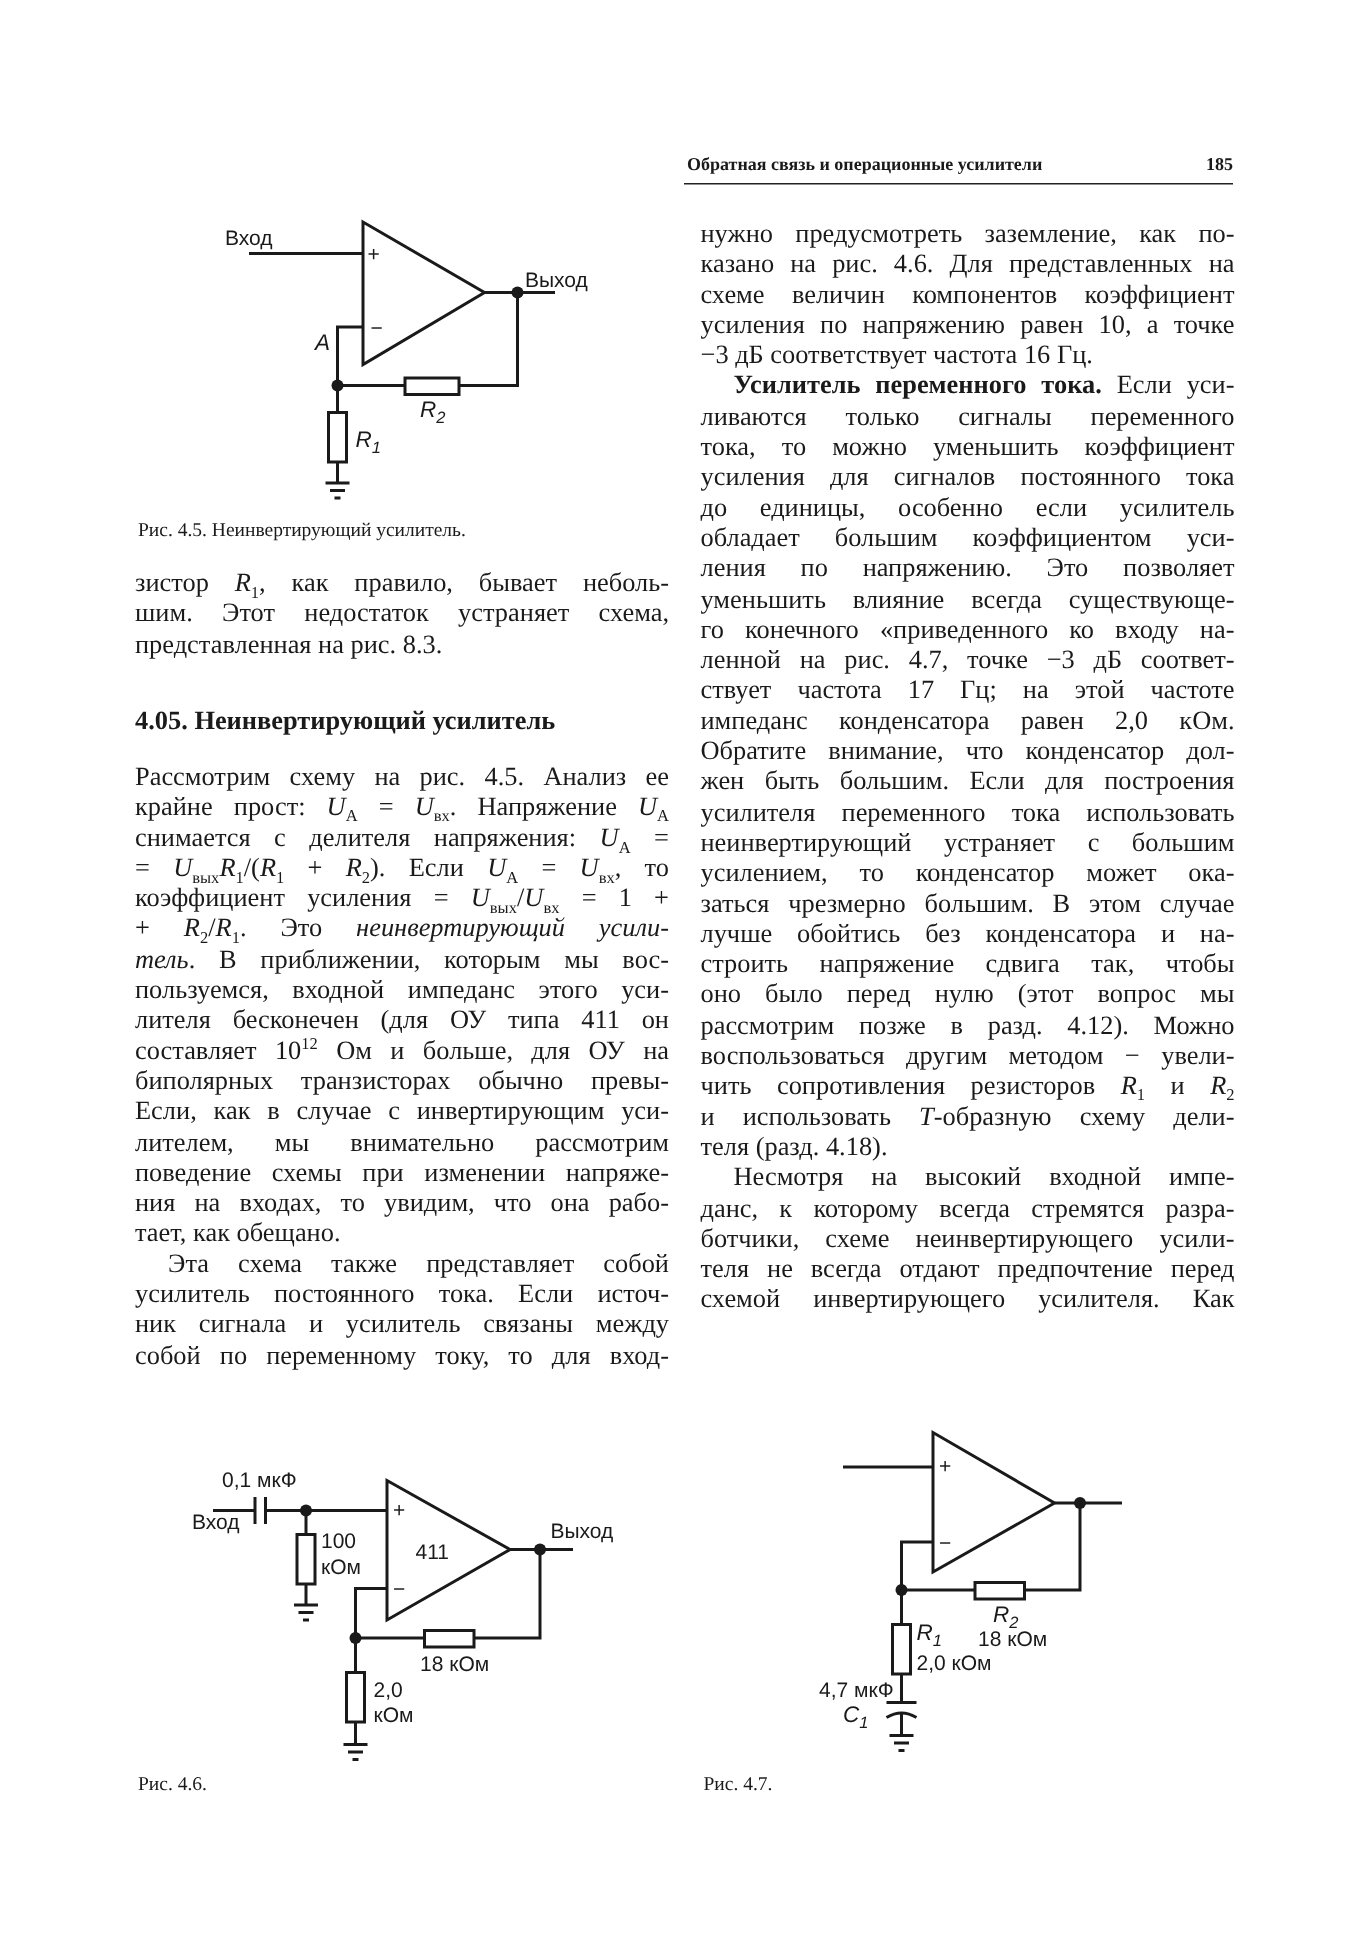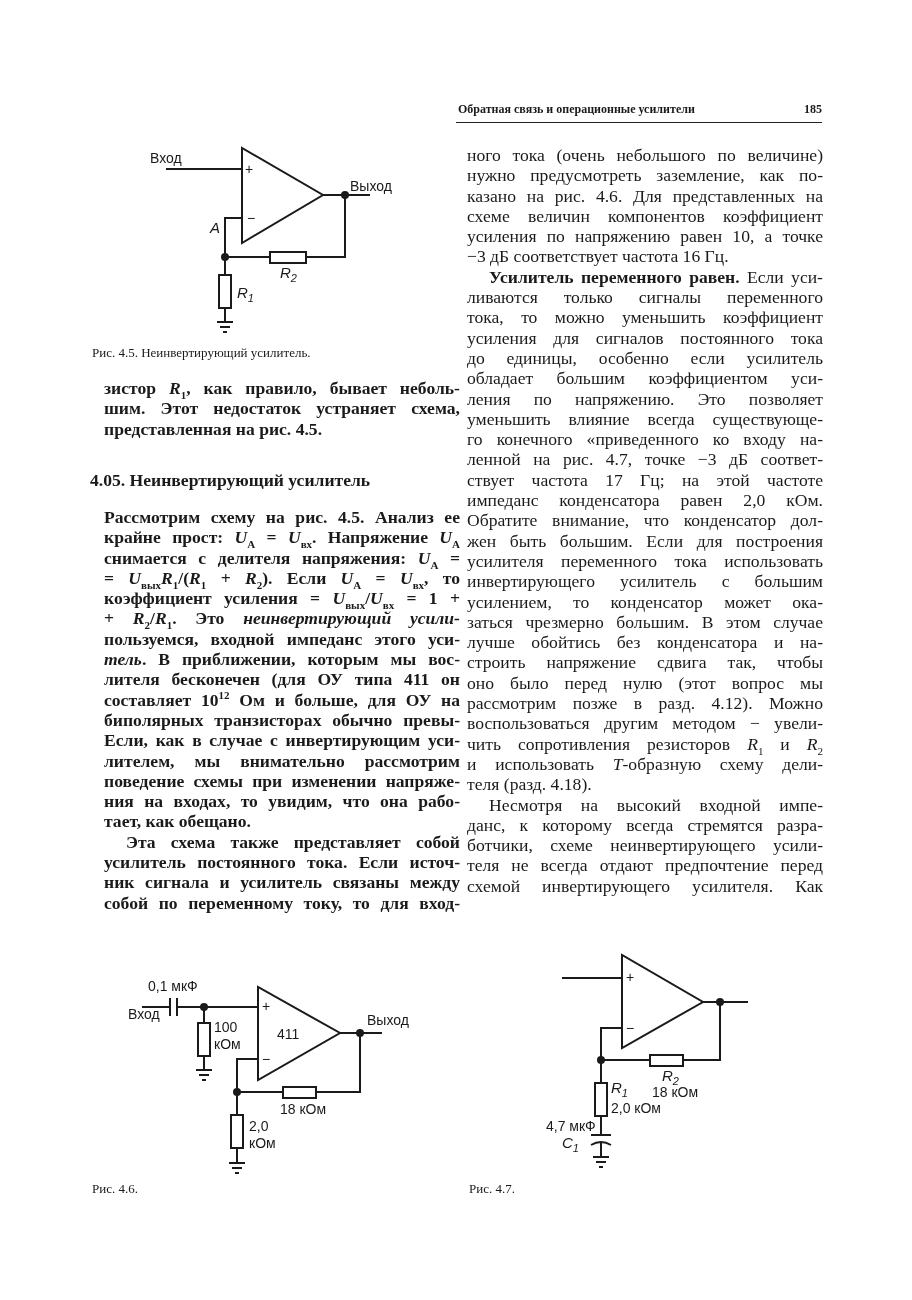--- a/index.html
+++ b/index.html
@@ -5,21 +5,21 @@
   html, body { margin: 0; padding: 0; background: #ffffff; }
   body { width: 912px; height: 1300px; position: relative; overflow: hidden; font-family: "Liberation Serif", serif; color: #1a1a1a; }
   .running-head { position: absolute; left: 456px; top: 100px; width: 366px; height: 20px; font-weight: bold; font-size: 12px; }
   .running-head .title { position: absolute; left: 2px; top: 2px; }
   .running-head .pagenum { position: absolute; right: 0; top: 2px; margin-left: 22px; }
   .head-rule { position: absolute; left: 456px; top: 122px; width: 366px; height: 1px; background: #222; }
   .col { position: absolute; width: 356px; font-size: 17.6px; line-height: 20.3px; }
   .col .ln { display: block; white-space: nowrap; text-align: justify; text-align-last: justify; height: 20.3px; }
   .col .ln.last { text-align-last: left; }
   .col .ln.indent { padding-left: 22px; }
-  .left { left: 104px; font-weight: bold; }
+  .left { left: 90px; }
   .right { left: 467px; }
   .heading { position: absolute; left: 90px; top: 470px; font-weight: bold; font-size: 17.6px; }
   .caption { position: absolute; font-size: 13px; }
   .fig { position: absolute; }
   sub, sup { font-size: 11px; line-height: 0; }
   .it { font-style: italic; }
   .b { font-weight: bold; }
   .svgtext { font-family: "Liberation Sans", sans-serif; font-size: 14px; fill: #1a1a1a; }
   .svgit { font-family: "Liberation Sans", sans-serif; font-style: italic; font-size: 15px; fill: #1a1a1a; }
 </style>
@@ -56,71 +56,70 @@
   <text class="svgtext" x="167" y="88">−</text>
   <text class="svgit" x="130" y="98">A</text>
   <text class="svgit" x="200" y="143"><tspan>R</tspan><tspan dy="4" font-size="11">2</tspan></text>
   <text class="svgit" x="157" y="163"><tspan>R</tspan><tspan dy="4" font-size="11">1</tspan></text>
 </svg>
 <div class="caption" style="left:92px;top:345px;">Рис. 4.5. Неинвертирующий усилитель.</div>
 
 <div class="col left" style="top:378px;">
   <span class="ln">зистор <span class="it">R</span><sub>1</sub>, как правило, бывает неболь-</span>
   <span class="ln">шим. Этот недостаток устраняет схема,</span>
-  <span class="ln last">представленная на рис. 4.5.</span>
+  <span class="ln last">представленная на рис. 8.3.</span>
 </div>
 
 <div class="heading">4.05. Неинвертирующий усилитель</div>
 
 <div class="col left" style="top:507px;">
   <span class="ln">Рассмотрим схему на рис. 4.5. Анализ ее</span>
   <span class="ln">крайне прост: <span class="it">U</span><sub>A</sub> = <span class="it">U</span><sub>вх</sub>. Напряжение <span class="it">U</span><sub>A</sub></span>
   <span class="ln">снимается с делителя напряжения: <span class="it">U</span><sub>A</sub> =</span>
   <span class="ln">= <span class="it">U</span><sub>вых</sub><span class="it">R</span><sub>1</sub>/(<span class="it">R</span><sub>1</sub> + <span class="it">R</span><sub>2</sub>). Если <span class="it">U</span><sub>A</sub> = <span class="it">U</span><sub>вх</sub>, то</span>
   <span class="ln">коэффициент усиления = <span class="it">U</span><sub>вых</sub>/<span class="it">U</span><sub>вх</sub> = 1 +</span>
   <span class="ln">+ <span class="it">R</span><sub>2</sub>/<span class="it">R</span><sub>1</sub>. Это <span class="it">неинвертирующий усили-</span></span>
+  <span class="ln"><span class="it">тель</span>. В приближении, которым мы вос-</span>
   <span class="ln">пользуемся, входной импеданс этого уси-</span>
-  <span class="ln"><span class="it">тель</span>. В приближении, которым мы вос-</span>
   <span class="ln">лителя бесконечен (для ОУ типа 411 он</span>
   <span class="ln">составляет 10<sup>12</sup> Ом и больше, для ОУ на</span>
   <span class="ln">биполярных транзисторах обычно превы-</span>
   <span class="ln">Если, как в случае с инвертирующим уси-</span>
   <span class="ln">лителем, мы внимательно рассмотрим</span>
   <span class="ln">поведение схемы при изменении напряже-</span>
   <span class="ln">ния на входах, то увидим, что она рабо-</span>
   <span class="ln last">тает, как обещано.</span>
   <span class="ln indent">Эта схема также представляет собой</span>
   <span class="ln">усилитель постоянного тока. Если источ-</span>
   <span class="ln">ник сигнала и усилитель связаны между</span>
   <span class="ln">собой по переменному току, то для вход-</span>
 </div>
 
 <div class="col right" style="top:145px;">
-  <span class="ln">ного тока (очень небольшого по величине)</span>
   <span class="ln">нужно предусмотреть заземление, как по-</span>
   <span class="ln">казано на рис. 4.6. Для представленных на</span>
   <span class="ln">схеме величин компонентов коэффициент</span>
   <span class="ln">усиления по напряжению равен 10, а точке</span>
   <span class="ln last">−3 дБ соответствует частота 16 Гц.</span>
-  <span class="ln indent"><span class="b">Усилитель переменного равен.</span><span> Если уси-</span></span>
+  <span class="ln indent"><span class="b">Усилитель переменного тока.</span><span> Если уси-</span></span>
   <span class="ln">ливаются только сигналы переменного</span>
   <span class="ln">тока, то можно уменьшить коэффициент</span>
   <span class="ln">усиления для сигналов постоянного тока</span>
   <span class="ln">до единицы, особенно если усилитель</span>
   <span class="ln">обладает большим коэффициентом уси-</span>
   <span class="ln">ления по напряжению. Это позволяет</span>
   <span class="ln">уменьшить влияние всегда существующе-</span>
   <span class="ln">го конечного «приведенного ко входу на-</span>
   <span class="ln">ленной на рис. 4.7, точке −3 дБ соответ-</span>
   <span class="ln">ствует частота 17 Гц; на этой частоте</span>
   <span class="ln">импеданс конденсатора равен 2,0 кОм.</span>
   <span class="ln">Обратите внимание, что конденсатор дол-</span>
   <span class="ln">жен быть большим. Если для построения</span>
   <span class="ln">усилителя переменного тока использовать</span>
-  <span class="ln">инвертирующего усилитель с большим</span>
+  <span class="ln">неинвертирующий устраняет с большим</span>
   <span class="ln">усилением, то конденсатор может ока-</span>
   <span class="ln">заться чрезмерно большим. В этом случае</span>
   <span class="ln">лучше обойтись без конденсатора и на-</span>
   <span class="ln">строить напряжение сдвига так, чтобы</span>
   <span class="ln">оно было перед нулю (этот вопрос мы</span>
   <span class="ln">рассмотрим позже в разд. 4.12). Можно</span>
   <span class="ln">воспользоваться другим методом − увели-</span>
   <span class="ln">чить сопротивления резисторов <span class="it">R</span><sub>1</sub> и <span class="it">R</span><sub>2</sub></span>
   <span class="ln">и использовать <span class="it">T</span>-образную схему дели-</span>
   <span class="ln last">теля (разд. 4.18).</span>

